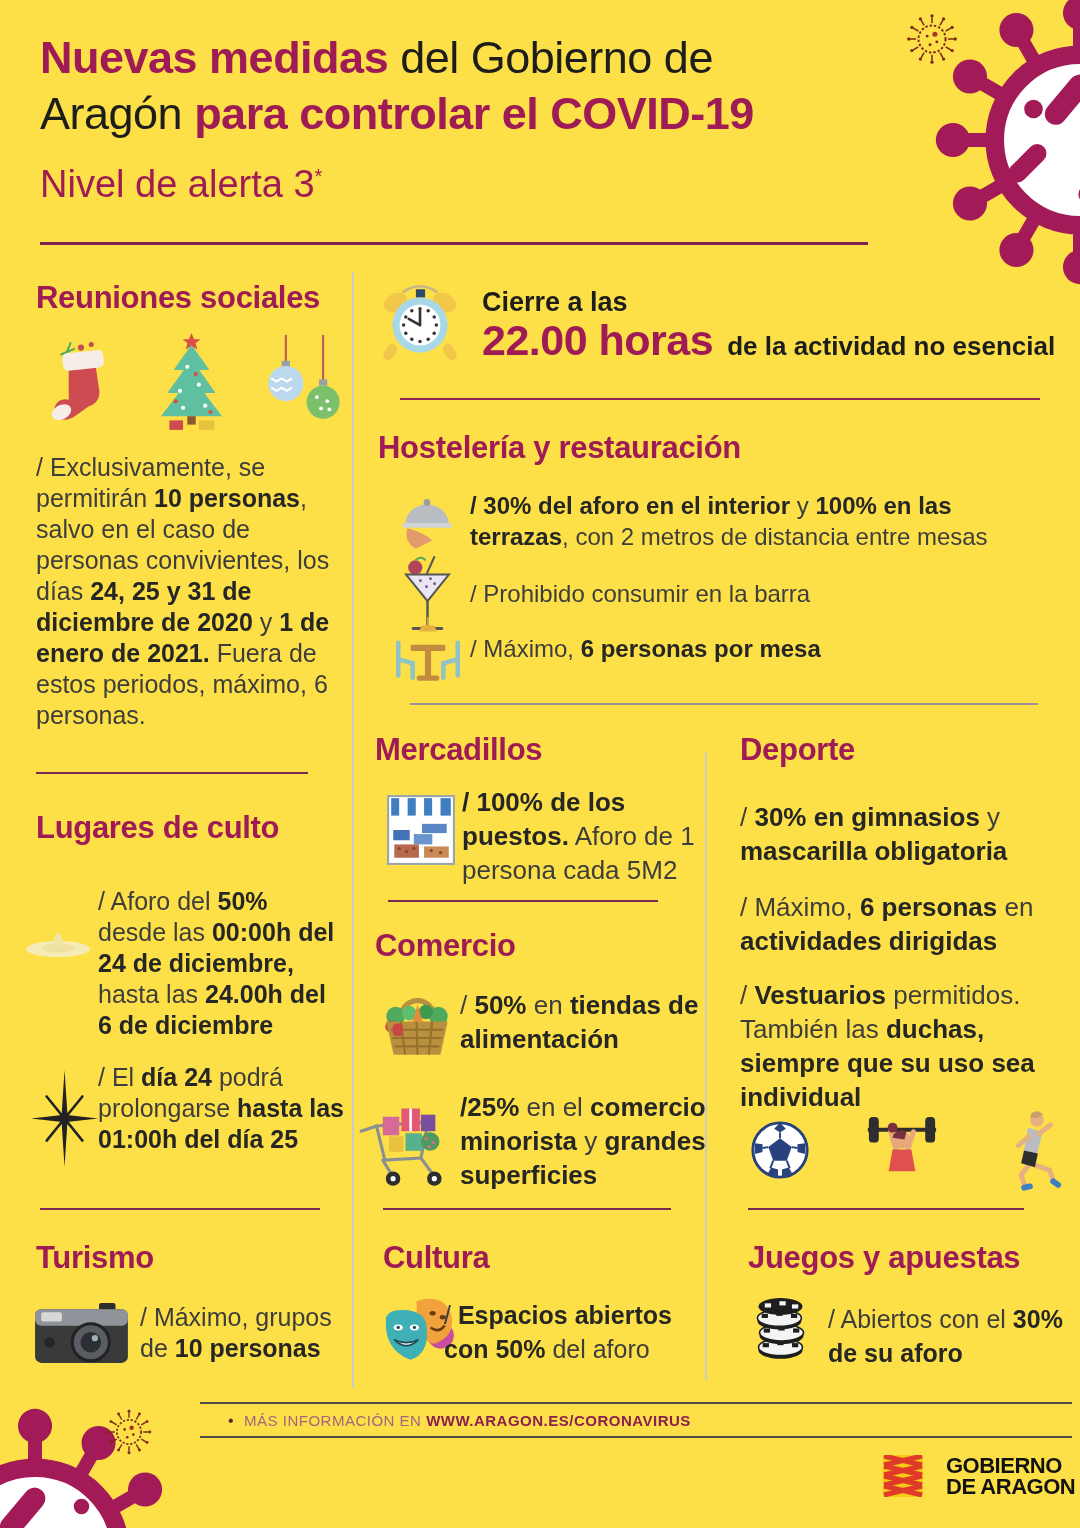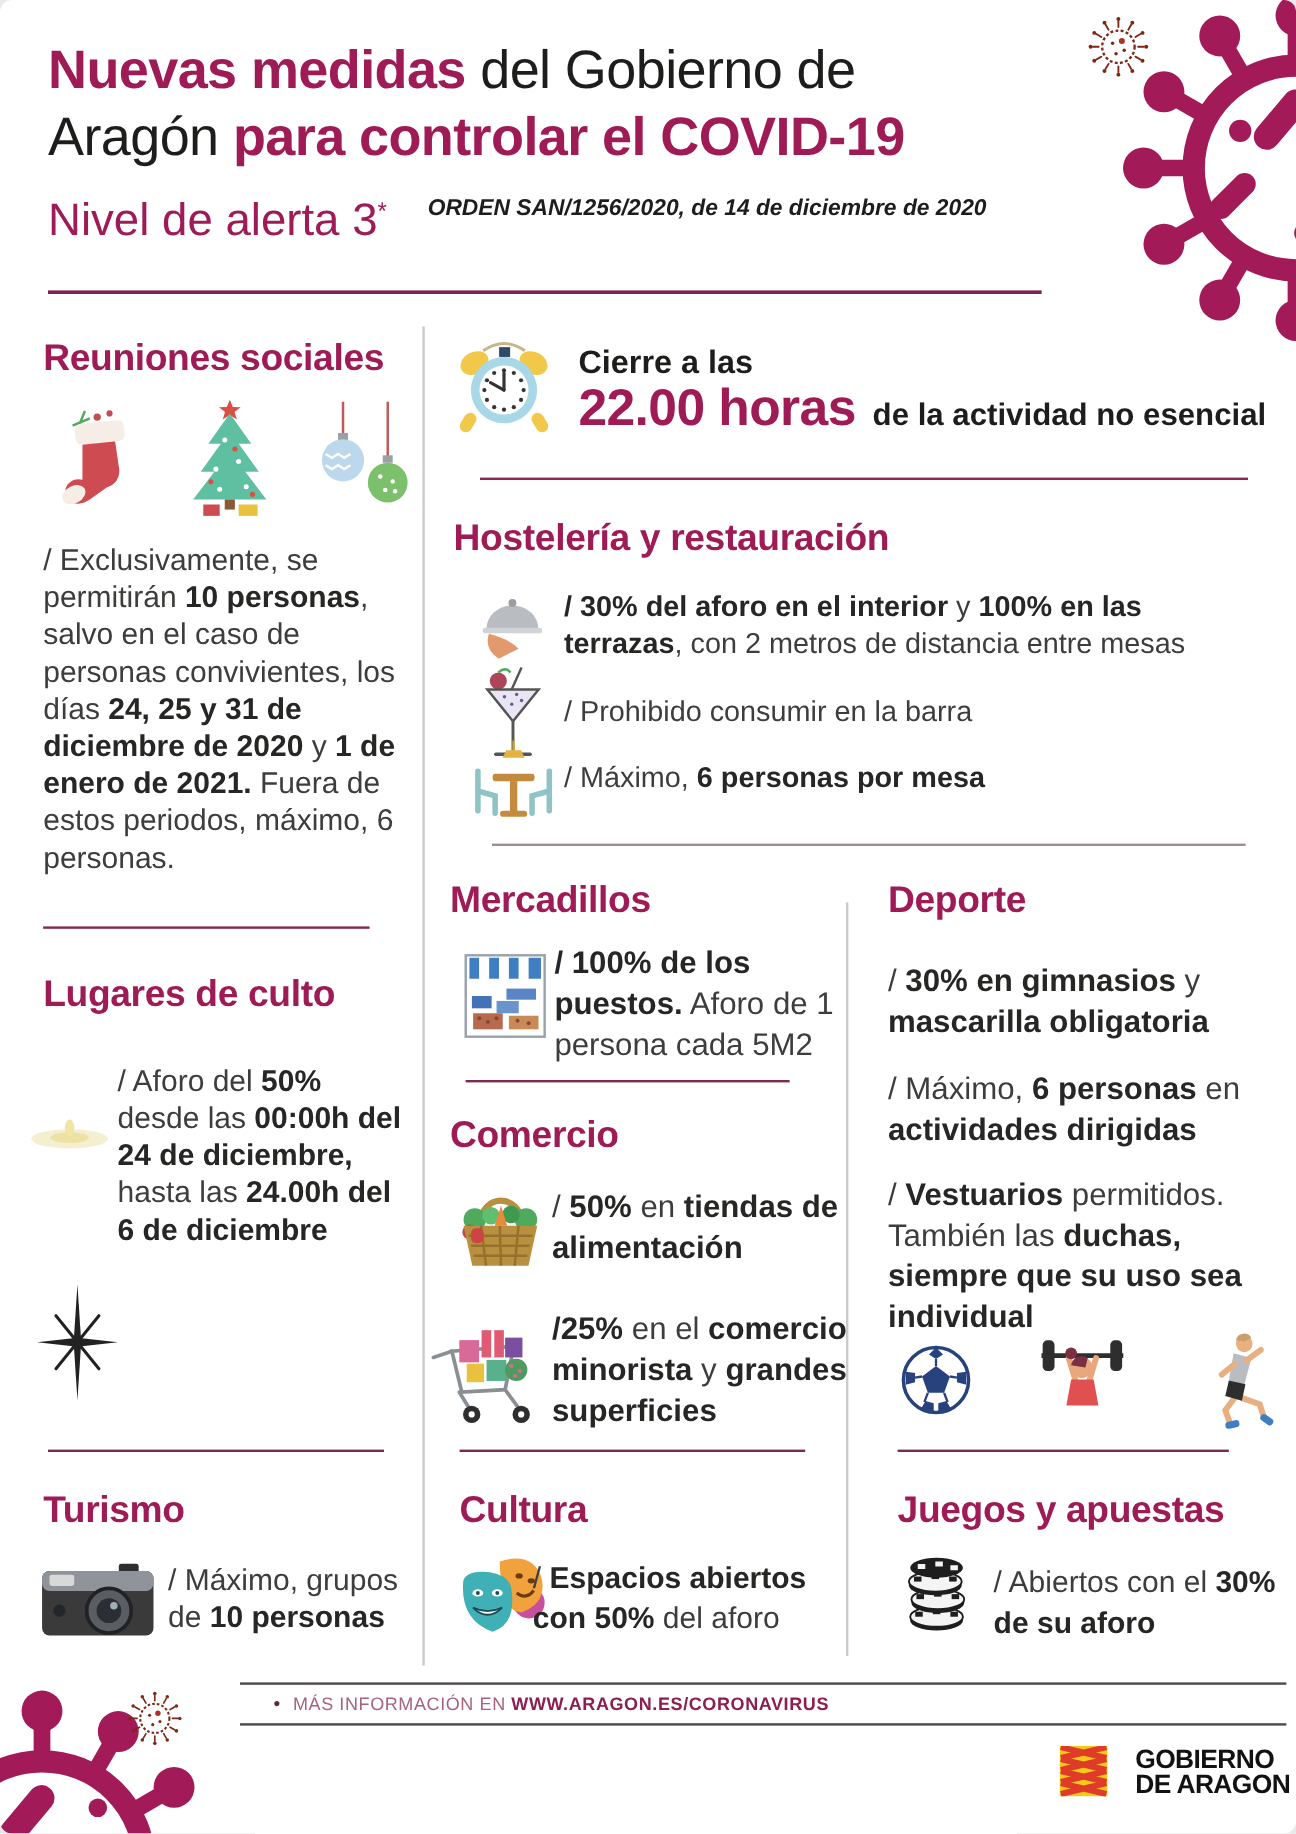--- a/index.html
+++ b/index.html
@@ -1,20 +1,19 @@
 <!DOCTYPE html>
 <html lang="es"><head>
 <meta charset="utf-8">
 <style>
   html,body{margin:0;padding:0;background:#e9e9e9;}
   .page{
     position:relative;width:1080px;height:1528px;margin:0 auto;
-    background:#ffffff;overflow:hidden;
+    background:#fde047;overflow:hidden;
     font-family:"Liberation Sans", sans-serif;
-    border-radius:10px;
     --accent:#9e1b56;--virus:#a21a58;--dark:#1d1d1b;--body:#3d3d3c;
   }
   .abs{position:absolute;}
   
   .title{font-size:45px;line-height:56px;font-weight:400;color:var(--dark);letter-spacing:-0.5px;}
   .title b{font-weight:800;color:var(--accent);}
   .alert-row{display:flex;align-items:flex-start;gap:34px;}
   .alert{font-size:38px;font-weight:400;color:var(--accent);}
   .alert sup{font-size:20px;}
   .order{font-size:19px;font-weight:700;font-style:italic;color:var(--dark);}
@@ -140,21 +139,20 @@
   <svg class="abs" style="left:103px;top:1406px;width:52px;height:52px">
       <use href="#virus-dotted"></use>
     </svg>
 
   <div class="abs title" style="left:40px;top:30px;width:840px">
     <div><b>Nuevas medidas</b><span> del Gobierno de</span></div>
     <div><span>Aragón </span><b>para controlar el COVID-19</b></div>
   </div>
   <div class="abs alert-row" style="left:40px;top:163px;width:900px">
     <div class="alert"><span>Nivel de alerta 3</span><sup>*</sup></div>
-    <div class="order">ORDEN SAN/1256/2020, de 14 de diciembre de 2020</div>
   </div>
   <div class="abs rule" style="left:40px;top:242px;width:828px"></div>
 
   <div class="abs vdiv" style="left:352px;top:272px;height:1116px"></div>
   <div class="abs vdiv" style="left:705px;top:752px;height:628px"></div>
 
   <div class="abs h2" style="left:36px;top:280px">Reuniones sociales</div>
 
   <div class="abs xmas-row" style="left:40px;top:332px">
     <svg width="82" height="95" viewBox="0 0 80 90">
@@ -222,20 +220,21 @@
   <div class="abs body-txt" style="left:98px;top:886px;width:242px"><span>/ Aforo del </span><strong>50%</strong><span>  desde las </span><strong>00:00h del 24 de diciembre,</strong><span> hasta las </span><strong>24.00h del 6 de diciembre</strong></div>
 
   <svg class="abs" style="left:24px;top:1068px" width="80" height="100" viewBox="0 0 75 95">
     <polygon points="38,2 41,48 38,94 35,48" fill="#222222"></polygon>
     <polygon points="6,48 38,44.5 70,48 38,51.5" fill="#222222"></polygon>
     <g stroke="#222222" stroke-width="2.4" stroke-linecap="round">
       <line x1="21" y1="27" x2="55" y2="69"></line>
         <line x1="55" y1="27" x2="21" y2="69"></line>
     </g>
   </svg>
+  <div class="abs body-txt" style="left:98px;top:1062px;width:248px"><span>/ El </span><strong>día 24</strong><span> podrá prolongarse </span><strong>hasta las 01:00h del día 25</strong></div>
 
   <div class="abs rule-thin" style="left:40px;top:1208px;width:280px"></div>
   <div class="abs h2" style="left:36px;top:1240px">Turismo</div>
   <svg class="abs" style="left:33px;top:1298px" width="98" height="72" viewBox="0 0 95 68">
     <rect x="64" y="4" width="16" height="8" rx="2" fill="#2e2e2e"></rect>
     <rect x="2" y="10" width="90" height="52" rx="6" fill="#3a3a3a"></rect>
     <rect x="2" y="10" width="90" height="16" rx="6" fill="#90949a"></rect>
     <rect x="8" y="13" width="20" height="9" rx="2" fill="#d8d8d8"></rect>
     <circle cx="56" cy="42" r="18" fill="#5a5d61" stroke="#202225" stroke-width="3"></circle>
     <circle cx="56" cy="42" r="10" fill="#2b2e33"></circle>

